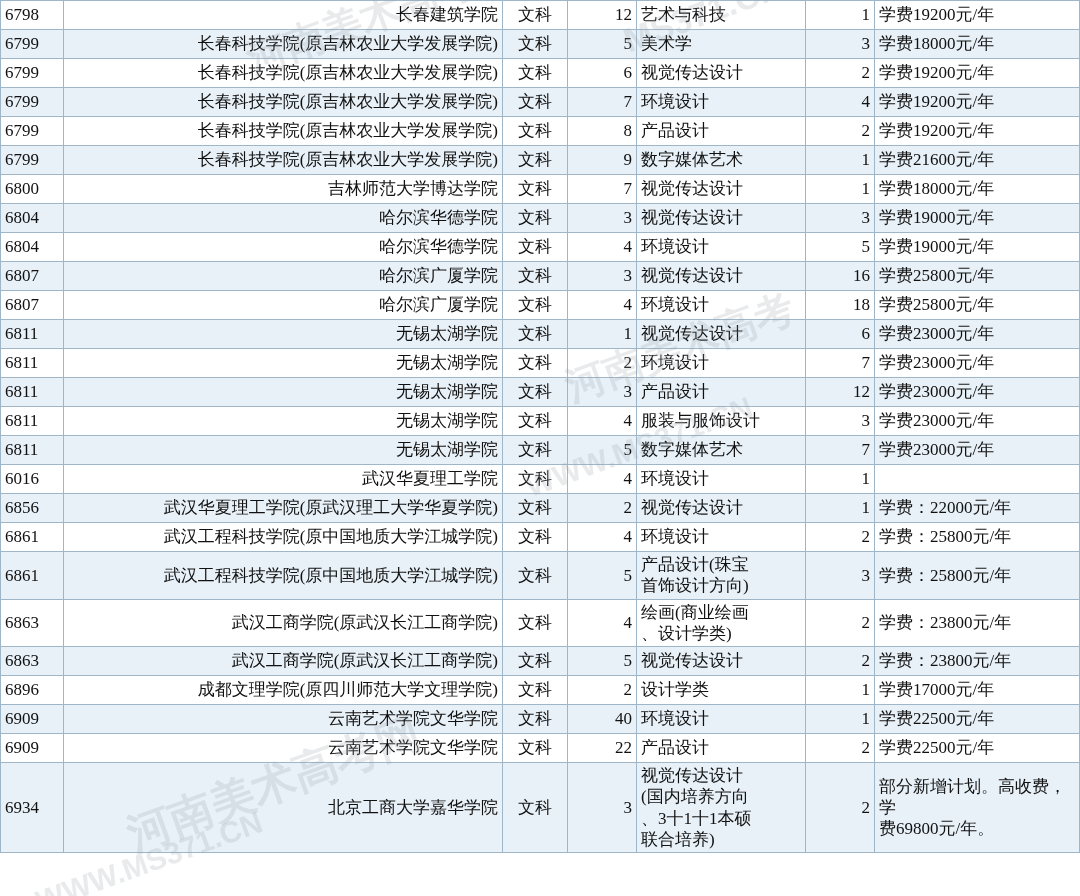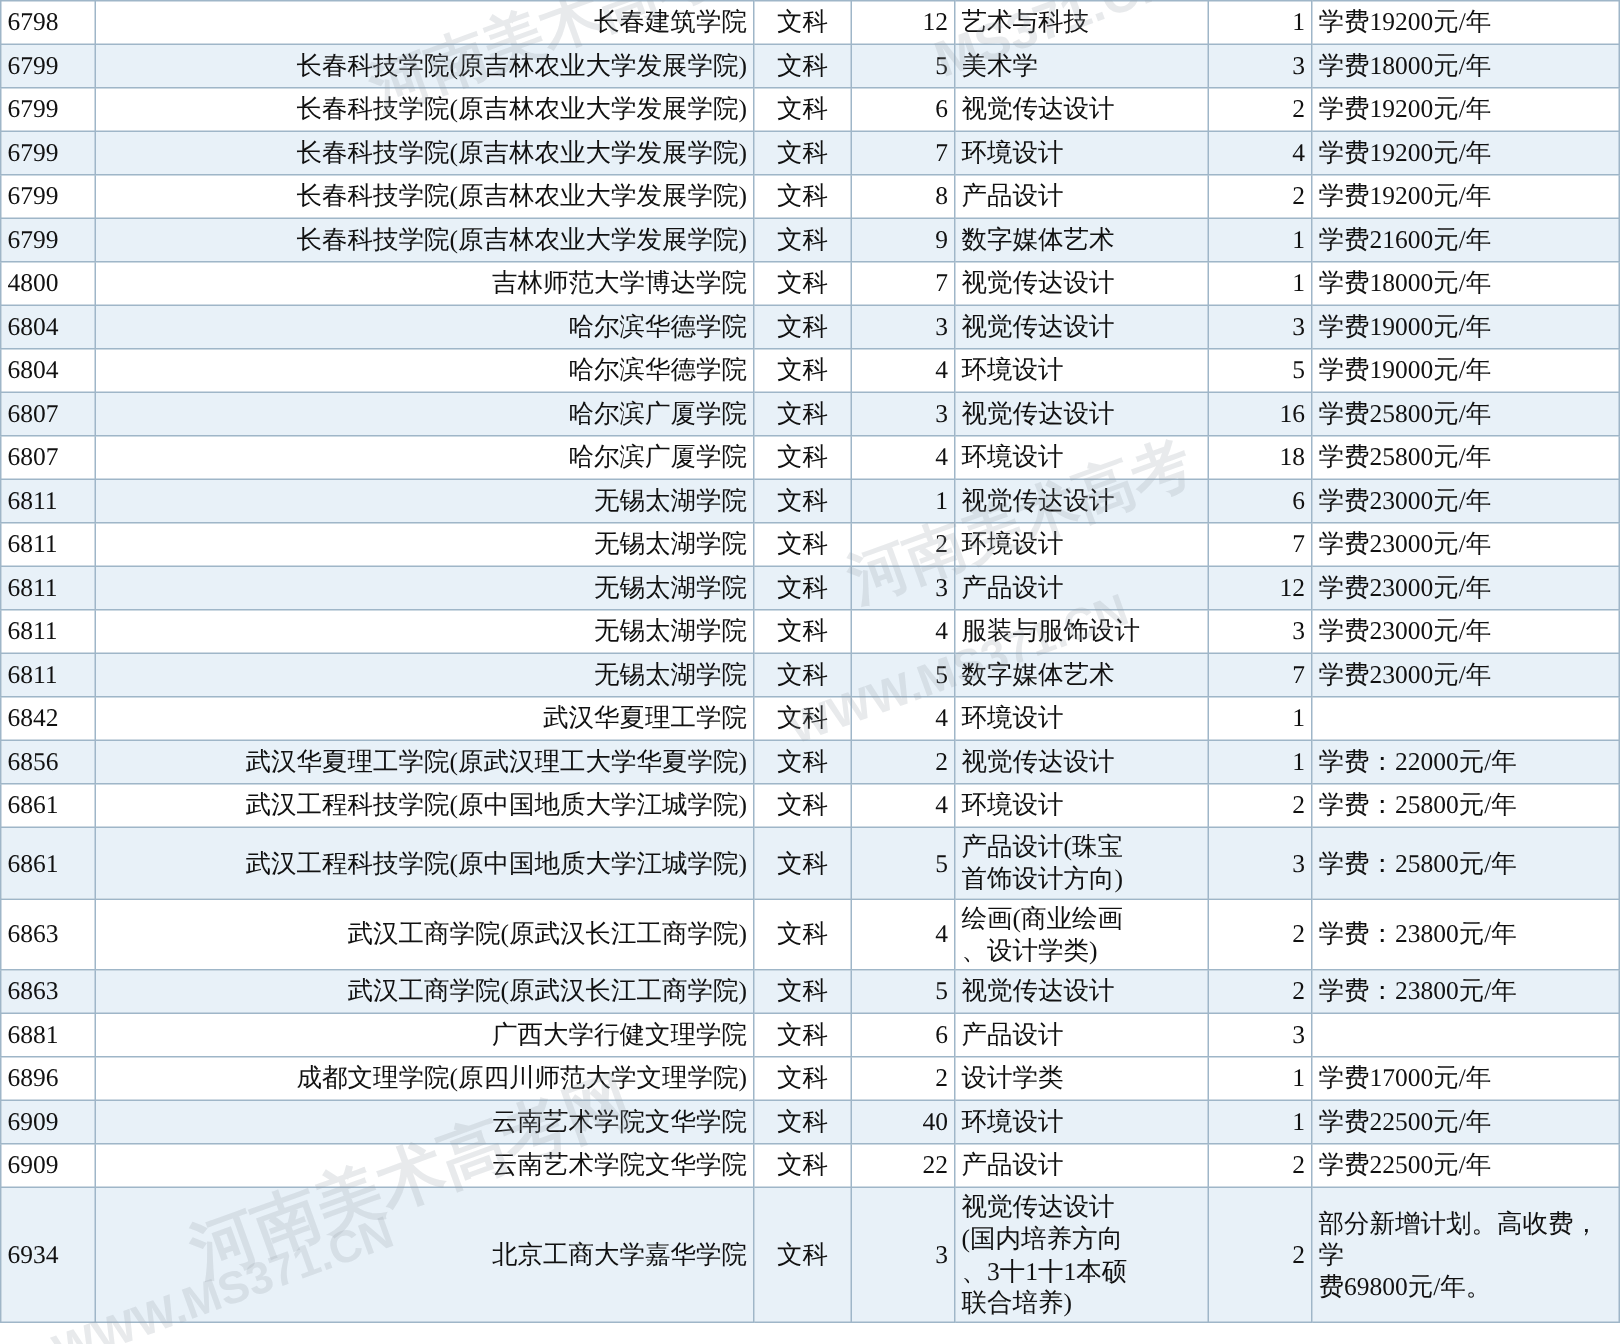--- a/index.html
+++ b/index.html
@@ -129,21 +129,21 @@
       <tr class="even">
         <td class="c-code">6799</td>
         <td class="c-school">长春科技学院(原吉林农业大学发展学院)</td>
         <td class="c-type">文科</td>
         <td class="c-num">9</td>
         <td class="c-major">数字媒体艺术</td>
         <td class="c-plan">1</td>
         <td class="c-fee">学费21600元/年</td>
       </tr>
       <tr class="odd">
-        <td class="c-code">4800</td>
+        <td class="c-code">6800</td>
         <td class="c-school">吉林师范大学博达学院</td>
         <td class="c-type">文科</td>
         <td class="c-num">7</td>
         <td class="c-major">视觉传达设计</td>
         <td class="c-plan">1</td>
         <td class="c-fee">学费18000元/年</td>
       </tr>
       <tr class="even">
         <td class="c-code">6804</td>
         <td class="c-school">哈尔滨华德学院</td>
@@ -219,21 +219,21 @@
       <tr class="even">
         <td class="c-code">6811</td>
         <td class="c-school">无锡太湖学院</td>
         <td class="c-type">文科</td>
         <td class="c-num">5</td>
         <td class="c-major">数字媒体艺术</td>
         <td class="c-plan">7</td>
         <td class="c-fee">学费23000元/年</td>
       </tr>
       <tr class="odd">
-        <td class="c-code">6842</td>
+        <td class="c-code">6016</td>
         <td class="c-school">武汉华夏理工学院</td>
         <td class="c-type">文科</td>
         <td class="c-num">4</td>
         <td class="c-major">环境设计</td>
         <td class="c-plan">1</td>
         <td class="c-fee"></td>
       </tr>
       <tr class="even">
         <td class="c-code">6856</td>
         <td class="c-school">武汉华夏理工学院(原武汉理工大学华夏学院)</td>
@@ -273,29 +273,20 @@
         <td class="c-fee tall">学费：23800元/年</td>
       </tr>
       <tr class="even">
         <td class="c-code">6863</td>
         <td class="c-school">武汉工商学院(原武汉长江工商学院)</td>
         <td class="c-type">文科</td>
         <td class="c-num">5</td>
         <td class="c-major">视觉传达设计</td>
         <td class="c-plan">2</td>
         <td class="c-fee">学费：23800元/年</td>
-      </tr>
-      <tr class="odd">
-        <td class="c-code">6881</td>
-        <td class="c-school">广西大学行健文理学院</td>
-        <td class="c-type">文科</td>
-        <td class="c-num">6</td>
-        <td class="c-major">产品设计</td>
-        <td class="c-plan">3</td>
-        <td class="c-fee"></td>
       </tr>
       <tr class="odd">
         <td class="c-code">6896</td>
         <td class="c-school">成都文理学院(原四川师范大学文理学院)</td>
         <td class="c-type">文科</td>
         <td class="c-num">2</td>
         <td class="c-major">设计学类</td>
         <td class="c-plan">1</td>
         <td class="c-fee">学费17000元/年</td>
       </tr>

